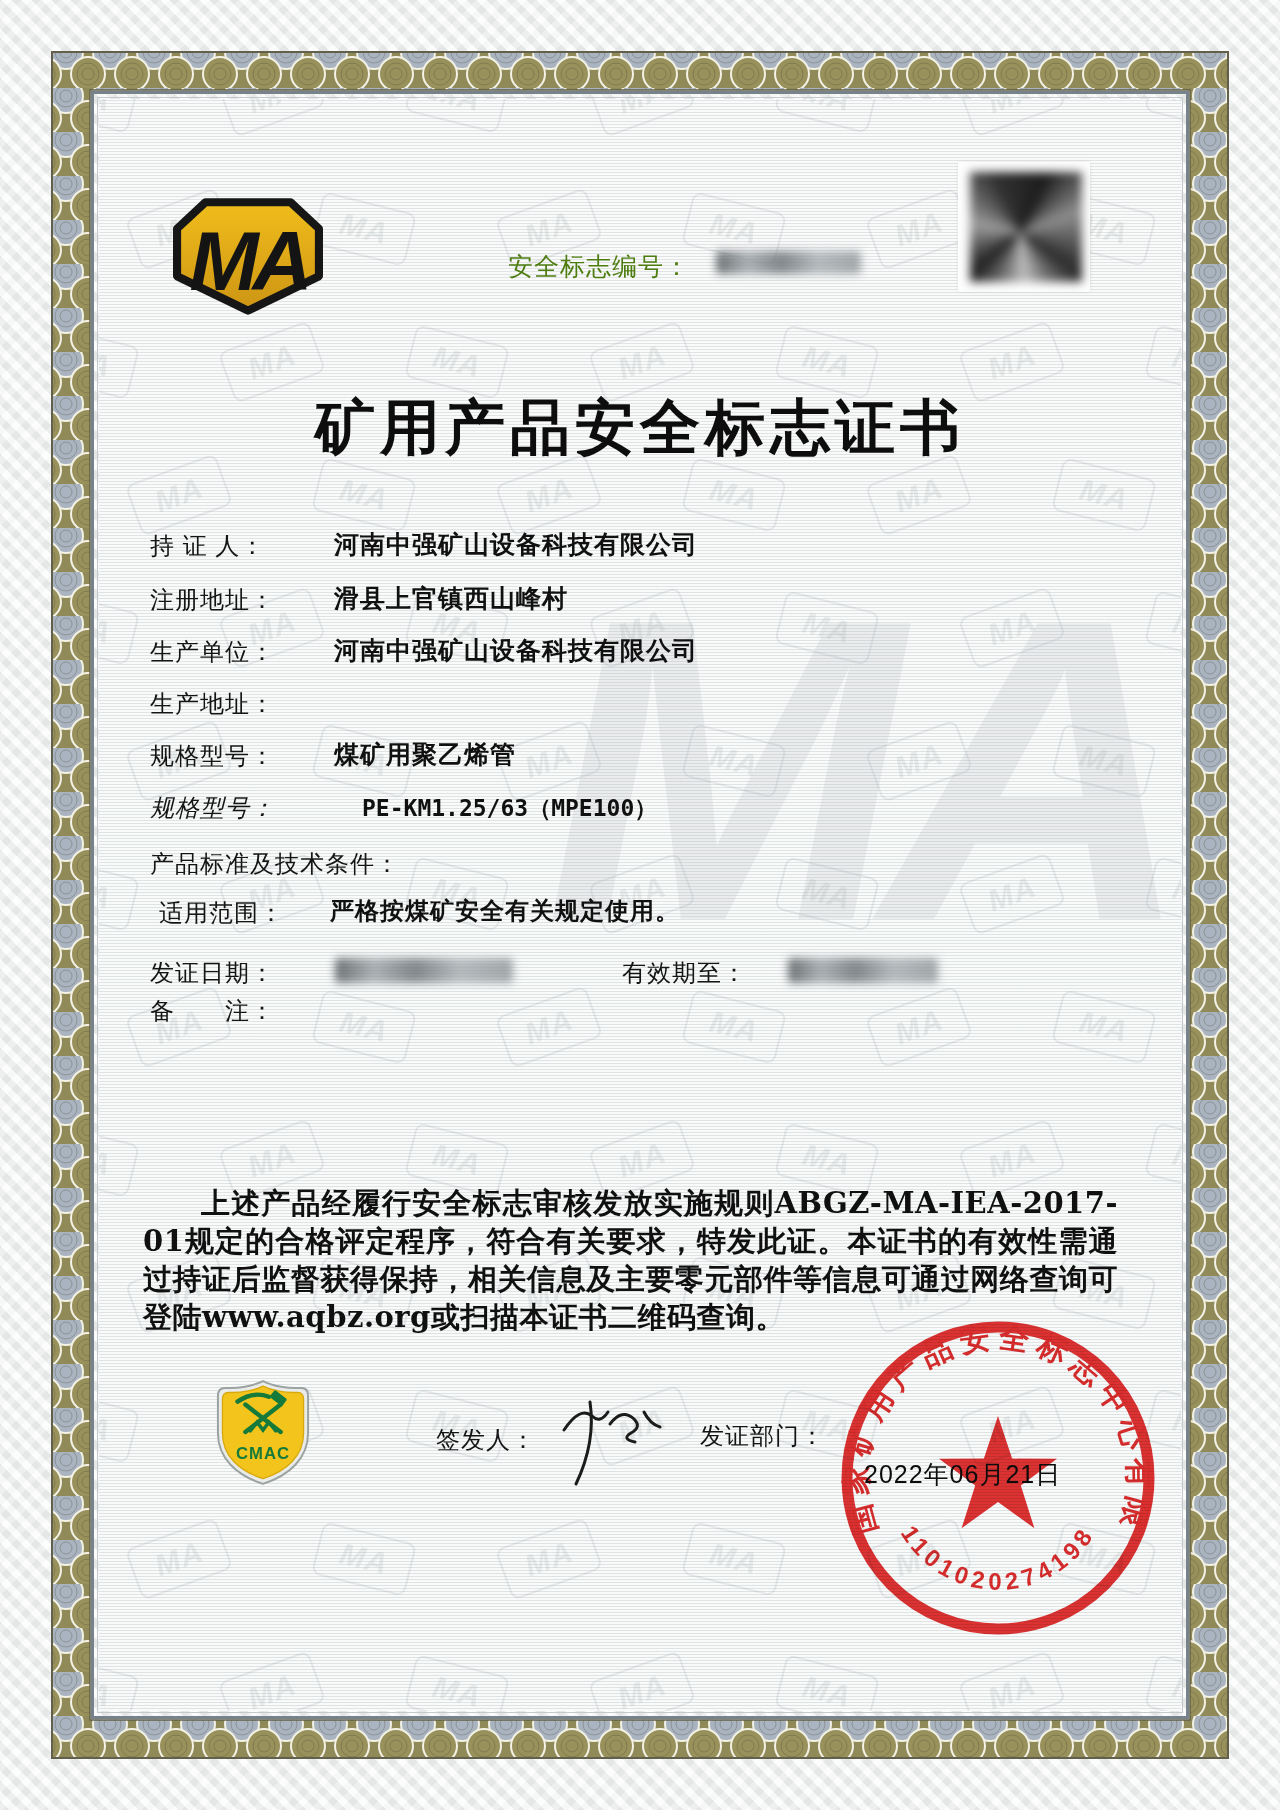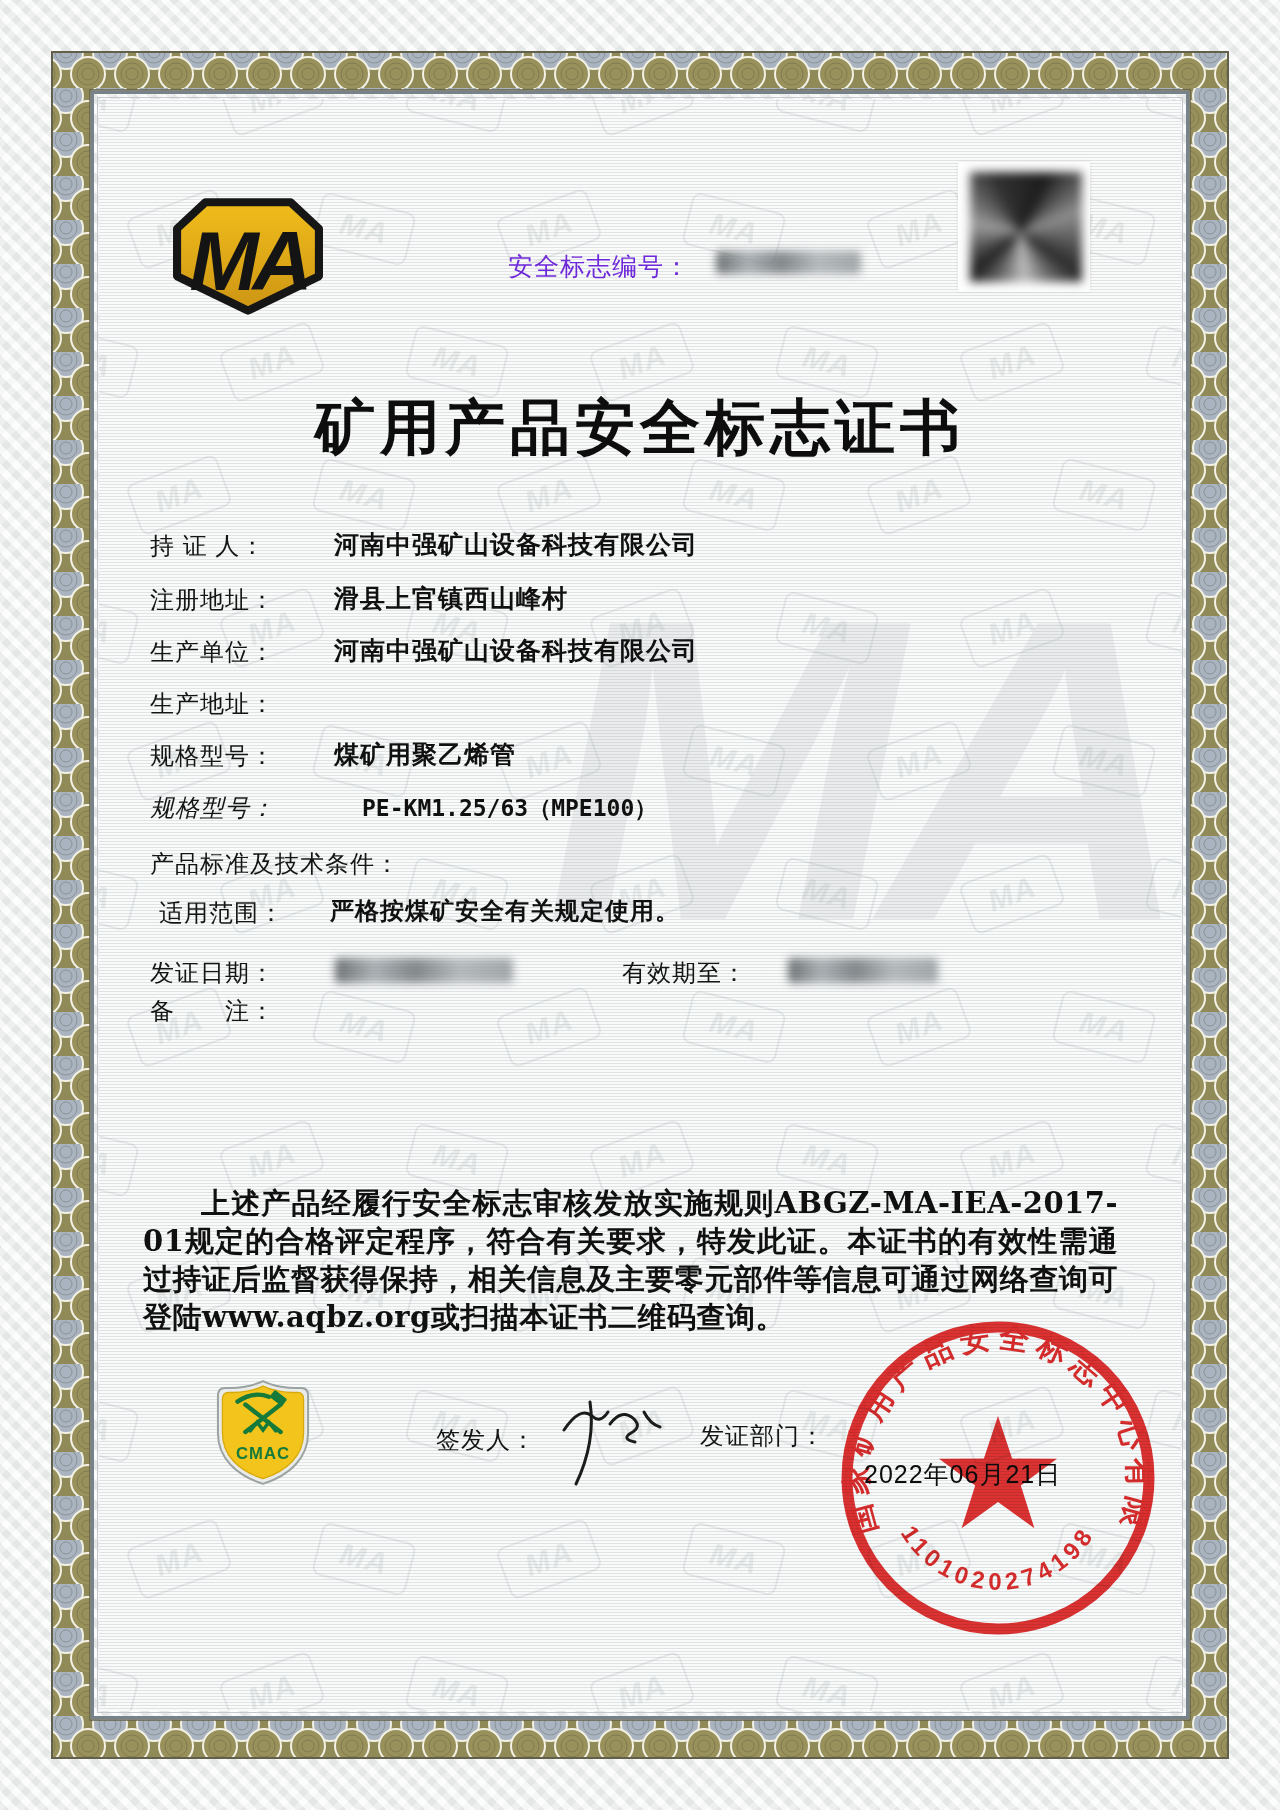--- a/index.html
+++ b/index.html
@@ -26,21 +26,21 @@
   .val-mono{position:absolute;font:700 23px "DejaVu Sans Mono",monospace;color:#101010;white-space:pre;}
   .title{position:absolute;left:0;width:100%;text-align:center;top:388px;
     font:900 60px "DejaVu Serif",serif;color:#0d0d0d;letter-spacing:5px;}
   .statement{position:absolute;left:143px;top:1184px;width:975px;margin:0;
     font:700 29px "DejaVu Serif",serif;color:#101010;line-height:38px;text-align:justify;text-indent:2em;letter-spacing:.5px;}
   .redact{position:absolute;border-radius:4px;filter:blur(4px);opacity:.8;
     background:linear-gradient(90deg,#4e5356 0%,#9aa1a5 22%,#686e72 45%,#a6acb0 70%,#8d9396 100%);}
   .qr-box{position:absolute;left:958px;top:162px;width:132px;height:130px;background:#fdfdfd;box-shadow:0 0 4px rgba(0,0,0,.08);}
   .qr-inner{position:absolute;left:12px;top:10px;right:8px;bottom:10px;filter:blur(5px);
     background:conic-gradient(from 25deg at 45% 55%, #1d1d1d, #8e8e8e 45deg, #2c2c2c 100deg, #c0c0c0 150deg, #222 205deg, #9d9d9d 255deg, #313131 310deg, #1d1d1d);}
-  .serial-lbl{position:absolute;left:508px;top:250px;font:500 25px "Liberation Sans",sans-serif;color:#6d28d9;letter-spacing:1px;}
+  .serial-lbl{position:absolute;left:508px;top:250px;font:500 25px "Liberation Sans",sans-serif;color:#4d7c0f;letter-spacing:1px;}
   .date-text{position:absolute;left:864px;top:1458px;font:500 25px "Liberation Sans",sans-serif;color:#0c0c0c;letter-spacing:1px;z-index:6;}
   .seal-svg{position:absolute;left:833px;top:1306px;z-index:5;opacity:.9;mix-blend-mode:multiply;}
   .sig-svg{position:absolute;left:556px;top:1390px;z-index:3;}
   .cmac-svg{position:absolute;left:214px;top:1378px;}
   .ma-svg{position:absolute;left:172px;top:196px;}
 </style>
 </head>
 <body>
 
 <div class="page">

